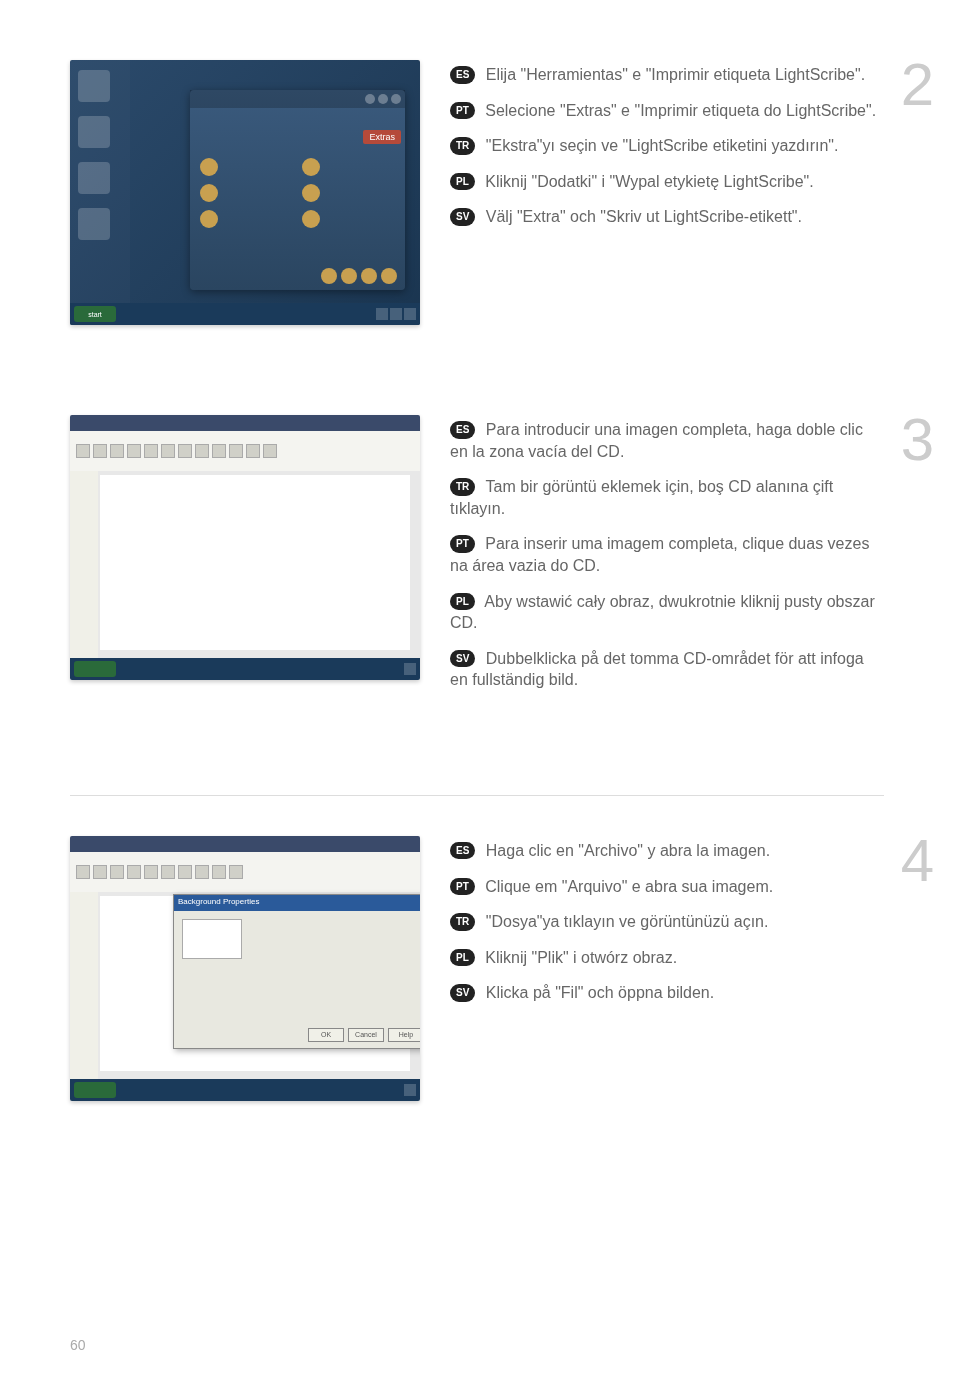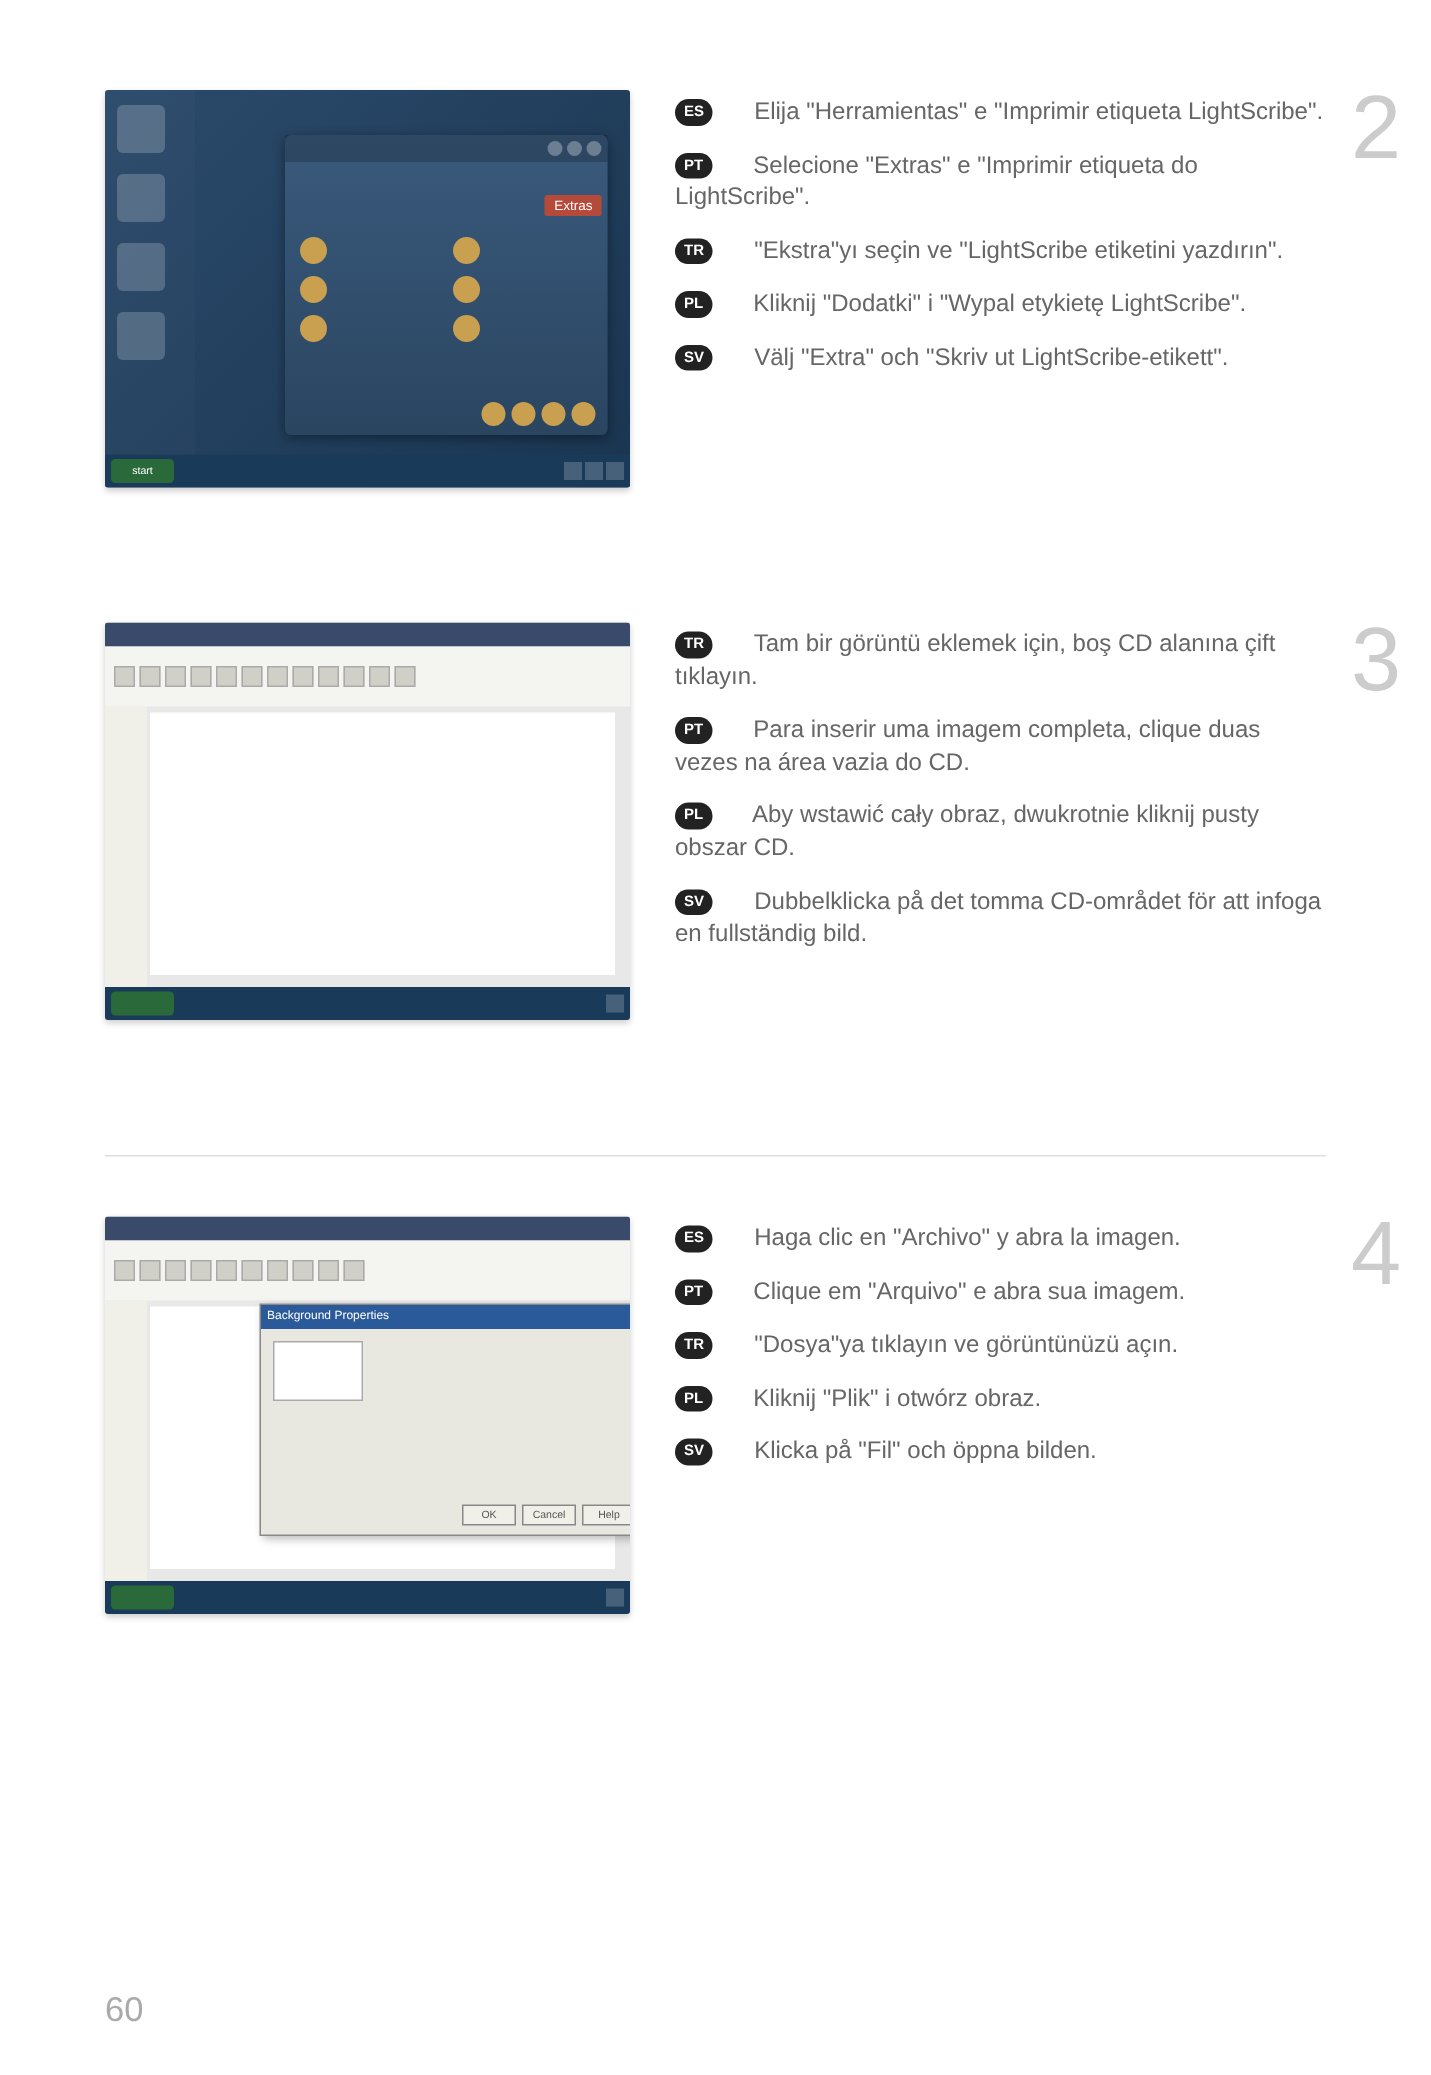--- a/index.html
+++ b/index.html
@@ -159,39 +159,39 @@
       color: #666;
     }
     .lang-badge {
       display: inline-block;
       background: #222;
       color: #fff;
       font-size: 10px;
       font-weight: bold;
       padding: 2px 6px;
       border-radius: 9px;
-      margin-right: 23px;
+      margin-right: 6px;
       vertical-align: 2px;
       min-width: 24px;
       text-align: center;
     }
     .step-number {
       position: absolute;
       right: -50px;
       top: -10px;
       font-size: 60px;
       font-weight: 100;
       color: #ccc;
       font-family: "Helvetica Neue", Arial, sans-serif;
     }
     .page-number {
       position: absolute;
       bottom: 30px;
       left: 70px;
-      font-size: 23px;
+      font-size: 14px;
       color: #aaa;
       font-weight: 300;
     }
     hr.sep {
       border: none;
       border-top: 1px solid #ddd;
       margin: 0 0 40px 0;
     }
   </style>
 </head>
@@ -306,20 +306,24 @@
         <div class="taskbar">
           <div class="start"></div>
           <div class="tray">
             <div class="ti"></div>
           </div>
         </div>
       </div>
     </div>
     <div class="step-text">
       <div class="instruction">
+        <span class="lang-badge">ES</span>
+        <span>Para introducir una imagen completa, haga doble clic en la zona vacía del CD.</span>
+      </div>
+      <div class="instruction">
         <span class="lang-badge">TR</span>
         <span>Tam bir görüntü eklemek için, boş CD alanına çift tıklayın.</span>
       </div>
       <div class="instruction">
         <span class="lang-badge">PT</span>
         <span>Para inserir uma imagem completa, clique duas vezes na área vazia do CD.</span>
       </div>
       <div class="instruction">
         <span class="lang-badge">PL</span>
         <span>Aby wstawić cały obraz, dwukrotnie kliknij pusty obszar CD.</span>

